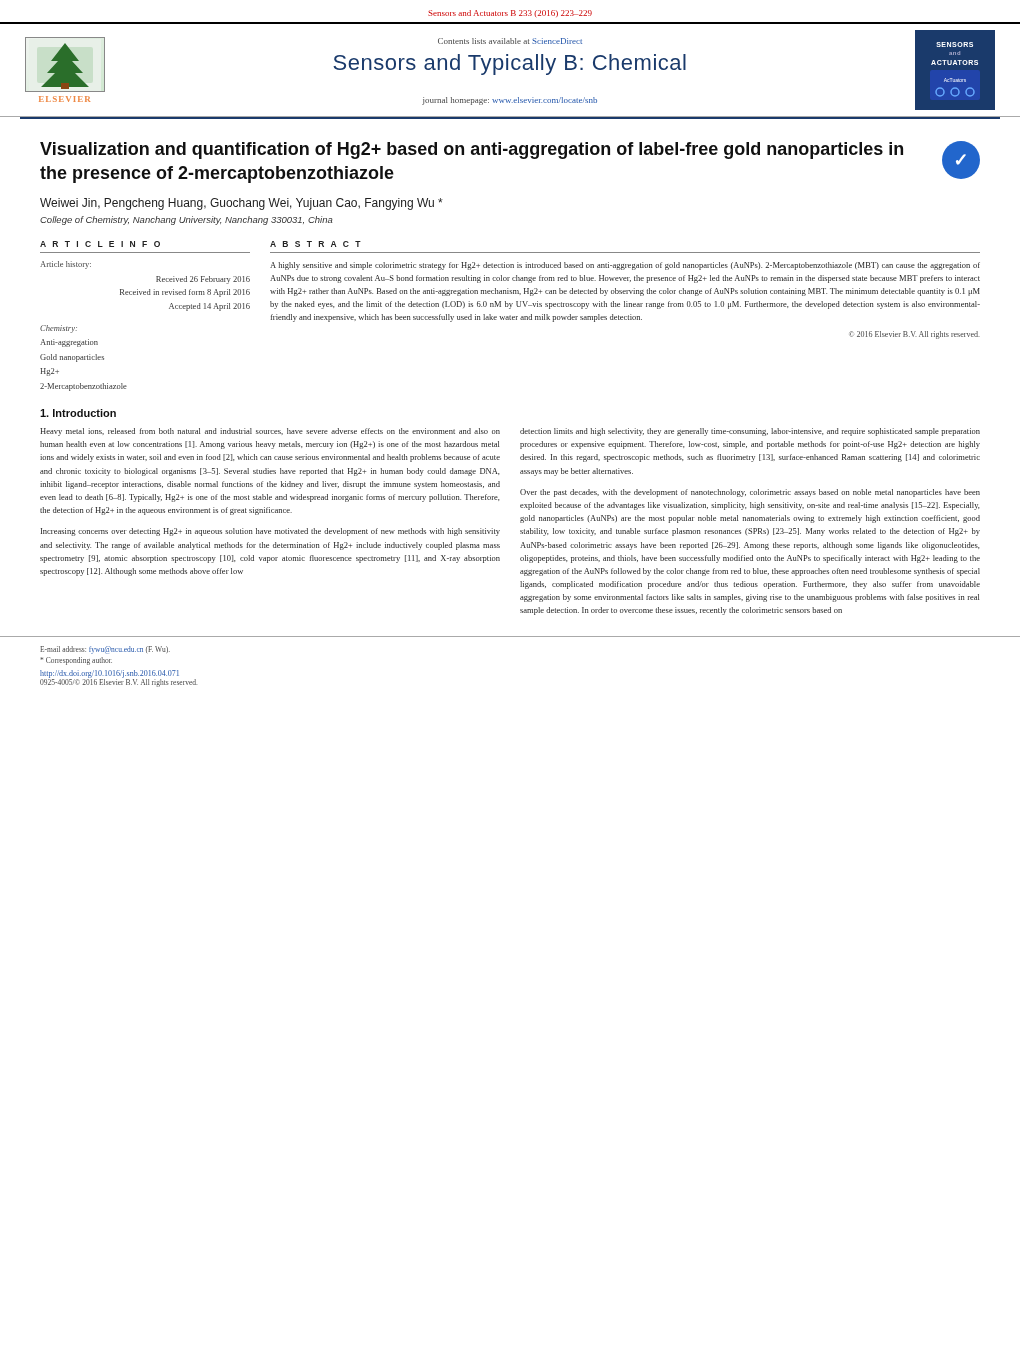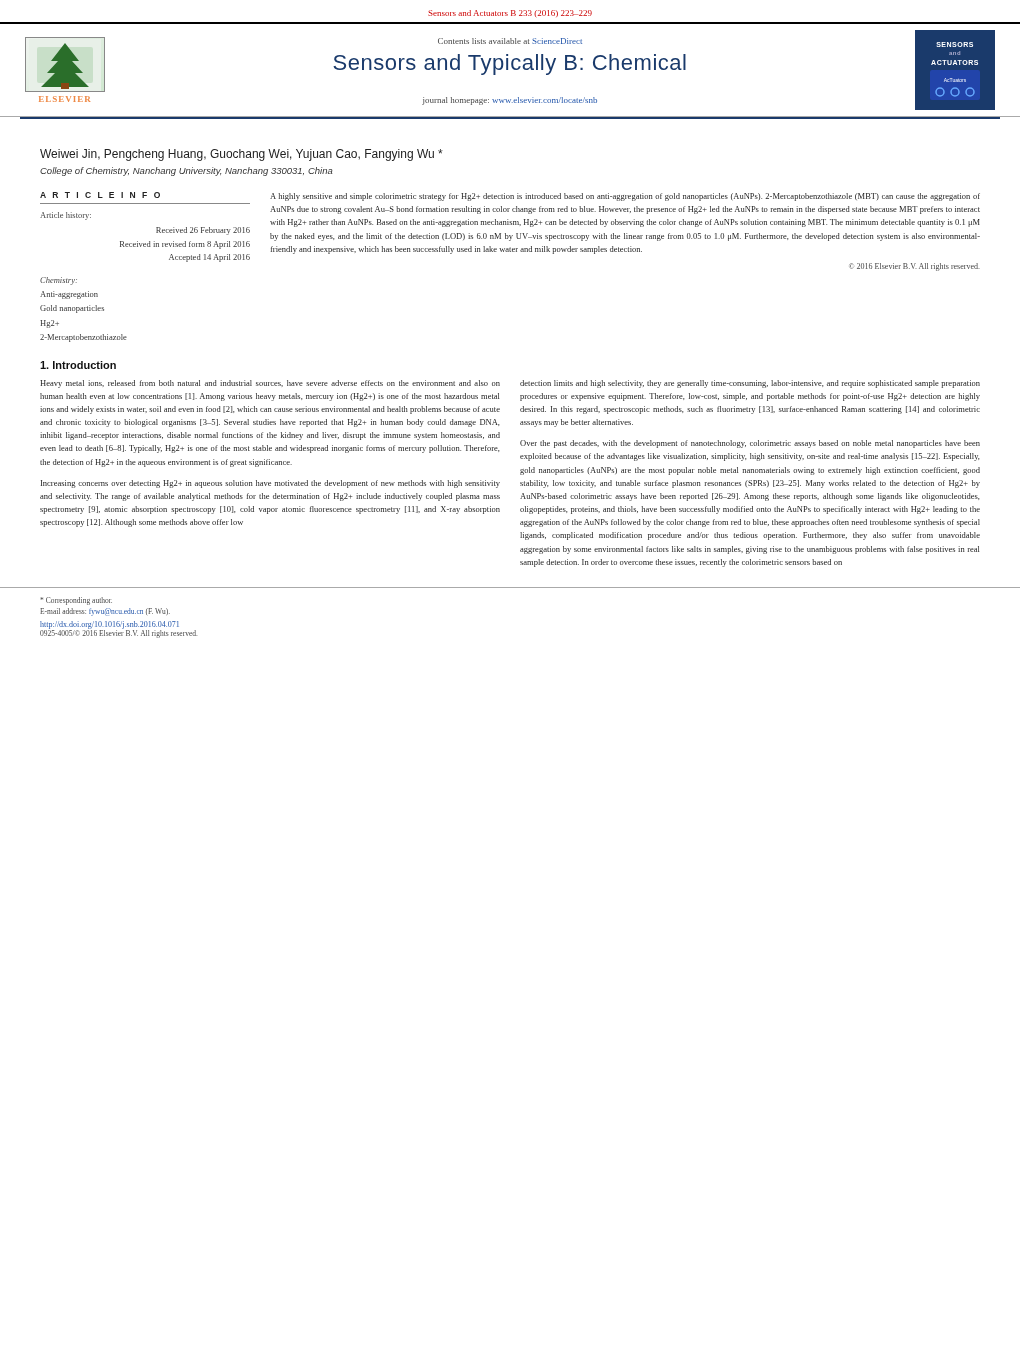--- a/index.html
+++ b/index.html
@@ -335,20 +335,28 @@
           <circle cx="25" cy="22" r="4" fill="none" stroke="#6af" stroke-width="1.5"></circle>
           <circle cx="40" cy="22" r="4" fill="none" stroke="#6af" stroke-width="1.5"></circle>
         </svg>
       </div>
     </div>
   </div>
 
   <div class="divider"></div>
 
   <div class="article-section">
+    <div class="article-title-row">
+      <div class="article-title">
+        <span>Visualization and quantification of Hg2+ based on anti-aggregation of label-free gold nanoparticles in the presence of 2-mercaptobenzothiazole</span>
+      </div>
+      <div class="crossmark">
+        <div class="crossmark-circle">✓</div>
+      </div>
+    </div>
     <div class="authors">Weiwei Jin, Pengcheng Huang, Guochang Wei, Yujuan Cao, Fangying Wu *</div>
     <div class="affiliation">College of Chemistry, Nanchang University, Nanchang 330031, China</div>
   </div>
 
   <div class="two-col">
 
     <div class="left-col">
       <div class="section-header">A R T I C L E   I N F O</div>
       <div class="article-info-label">Article history:</div>
       <div class="info-dates">
@@ -361,20 +369,21 @@
         <div class="keyword-list">
           <div>Anti-aggregation</div>
           <div>Gold nanoparticles</div>
           <div>Hg2+</div>
           <div>2-Mercaptobenzothiazole</div>
         </div>
       </div>
     </div>
 
     <div class="right-col">
+      <div class="section-header">A B S T R A C T</div>
       <div class="abstract-text">A highly sensitive and simple colorimetric strategy for Hg2+ detection is introduced based on anti-aggregation of gold nanoparticles (AuNPs). 2-Mercaptobenzothiazole (MBT) can cause the aggregation of AuNPs due to strong covalent Au–S bond formation resulting in color change from red to blue. However, the presence of Hg2+ led the AuNPs to remain in the dispersed state because MBT prefers to interact with Hg2+ rather than AuNPs. Based on the anti-aggregation mechanism, Hg2+ can be detected by observing the color change of AuNPs solution containing MBT. The minimum detectable quantity is 0.1 μM by the naked eyes, and the limit of the detection (LOD) is 6.0 nM by UV–vis spectroscopy with the linear range from 0.05 to 1.0 μM. Furthermore, the developed detection system is also environmental-friendly and inexpensive, which has been successfully used in lake water and milk powder samples detection.</div>
       <div class="copyright-line">© 2016 Elsevier B.V. All rights reserved.</div>
     </div>
   </div>
 
   <div class="body-section">
     <div class="section-title">
       <span>1.</span>
       <span>Introduction</span>
     </div>
@@ -385,23 +394,23 @@
       <div class="body-text">Heavy metal ions, released from both natural and industrial sources, have severe adverse effects on the environment and also on human health even at low concentrations [1]. Among various heavy metals, mercury ion (Hg2+) is one of the most hazardous metal ions and widely exists in water, soil and even in food [2], which can cause serious environmental and health problems because of acute and chronic toxicity to biological organisms [3–5]. Several studies have reported that Hg2+ in human body could damage DNA, inhibit ligand–receptor interactions, disable normal functions of the kidney and liver, disrupt the immune system homeostasis, and even lead to death [6–8]. Typically, Hg2+ is one of the most stable and widespread inorganic forms of mercury pollution. Therefore, the detection of Hg2+ in the aqueous environment is of great significance.</div>
       <div class="body-text">Increasing concerns over detecting Hg2+ in aqueous solution have motivated the development of new methods with high sensitivity and selectivity. The range of available analytical methods for the determination of Hg2+ include inductively coupled plasma mass spectrometry [9], atomic absorption spectroscopy [10], cold vapor atomic fluorescence spectrometry [11], and X-ray absorption spectroscopy [12]. Although some methods above offer low</div>
     </div>
     <div class="body-right">
       <div class="body-text">detection limits and high selectivity, they are generally time-consuming, labor-intensive, and require sophisticated sample preparation procedures or expensive equipment. Therefore, low-cost, simple, and portable methods for point-of-use Hg2+ detection are highly desired. In this regard, spectroscopic methods, such as fluorimetry [13], surface-enhanced Raman scattering [14] and colorimetric assays may be better alternatives.</div>
       <div class="body-text">Over the past decades, with the development of nanotechnology, colorimetric assays based on noble metal nanoparticles have been exploited because of the advantages like visualization, simplicity, high sensitivity, on-site and real-time analysis [15–22]. Especially, gold nanoparticles (AuNPs) are the most popular noble metal nanomaterials owing to extremely high extinction coefficient, good stability, low toxicity, and tunable surface plasmon resonances (SPRs) [23–25]. Many works related to the detection of Hg2+ by AuNPs-based colorimetric assays have been reported [26–29]. Among these reports, although some ligands like oligonucleotides, oligopeptides, proteins, and thiols, have been successfully modified onto the AuNPs to specifically interact with Hg2+ leading to the aggregation of the AuNPs followed by the color change from red to blue, these approaches often need troublesome synthesis of special ligands, complicated modification procedure and/or thus tedious operation. Furthermore, they also suffer from unavoidable aggregation by some environmental factors like salts in samples, giving rise to the unambiguous problems with false positives in real sample detection. In order to overcome these issues, recently the colorimetric sensors based on</div>
     </div>
   </div>
 
   <div class="footer">
-    <div class="footnote-line">* Corresponding author.</div>
     <div class="footnote-line">
       <span>E-mail address:</span>
       <a style="color:#2255aa;">fywu@ncu.edu.cn</a>
       <span>(F. Wu).</span>
     </div>
+    <div class="footnote-line">* Corresponding author.</div>
     <div class="doi-line">http://dx.doi.org/10.1016/j.snb.2016.04.071</div>
     <div class="issn-line">0925-4005/© 2016 Elsevier B.V. All rights reserved.</div>
   </div>
 
 </div>
 
 </body></html>

